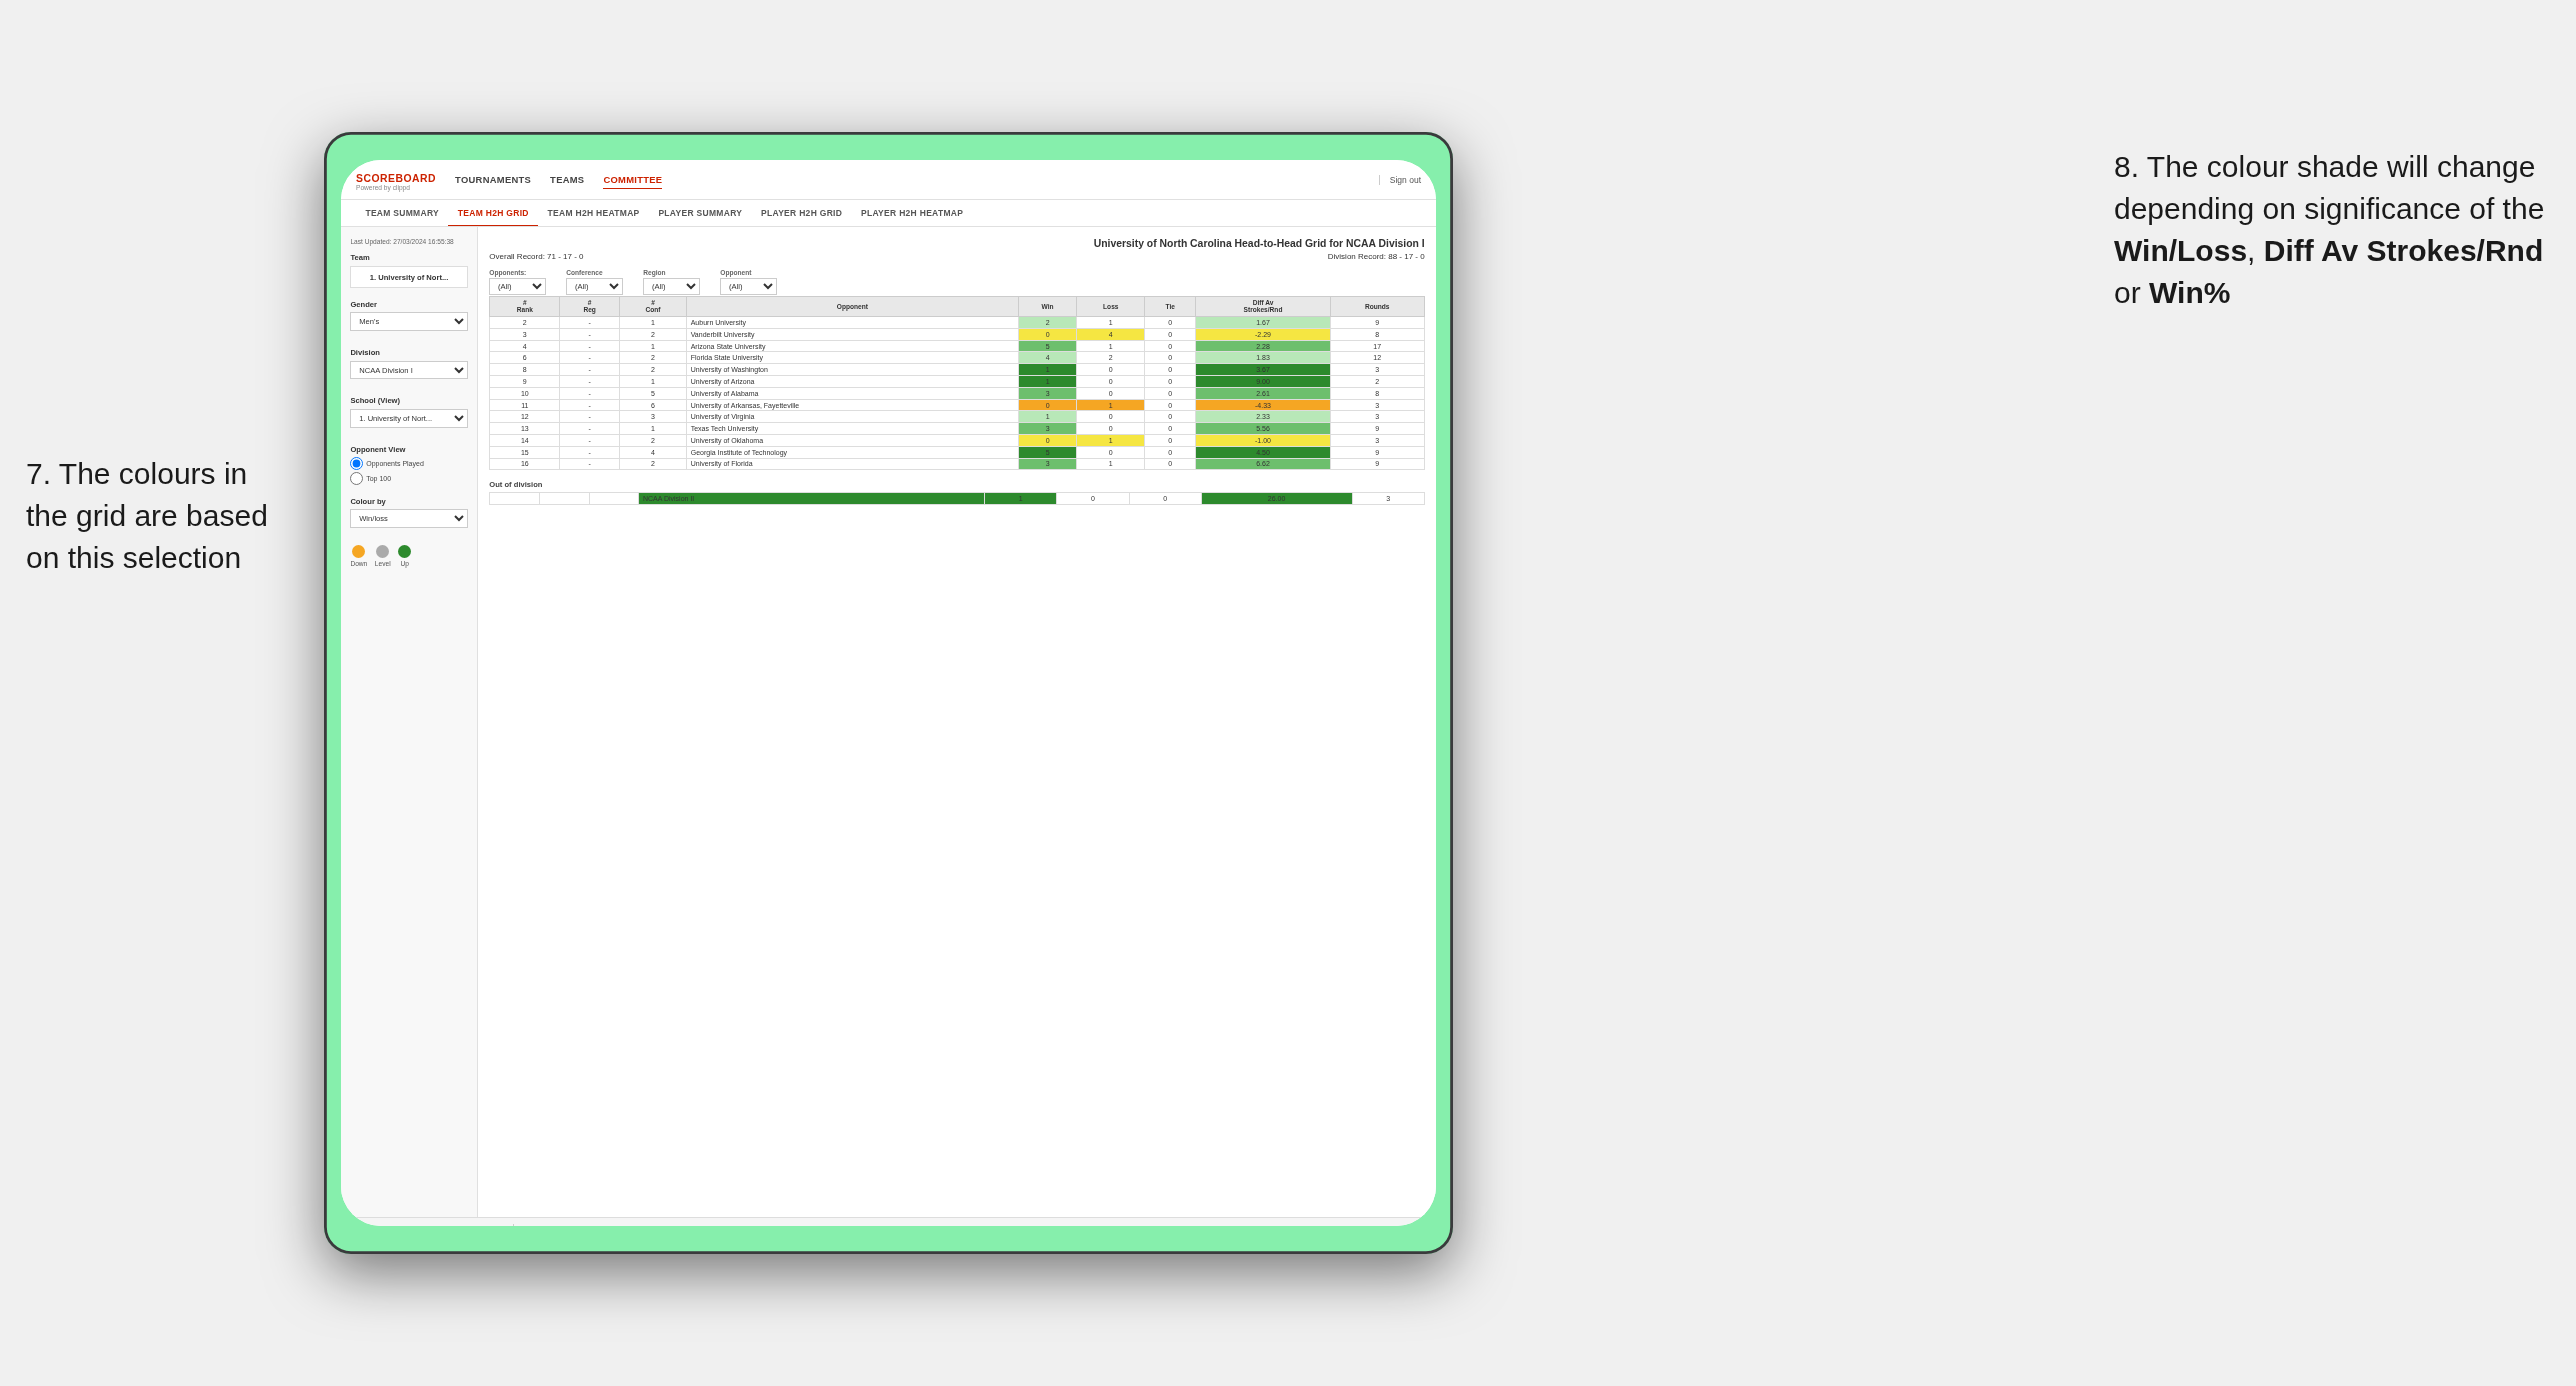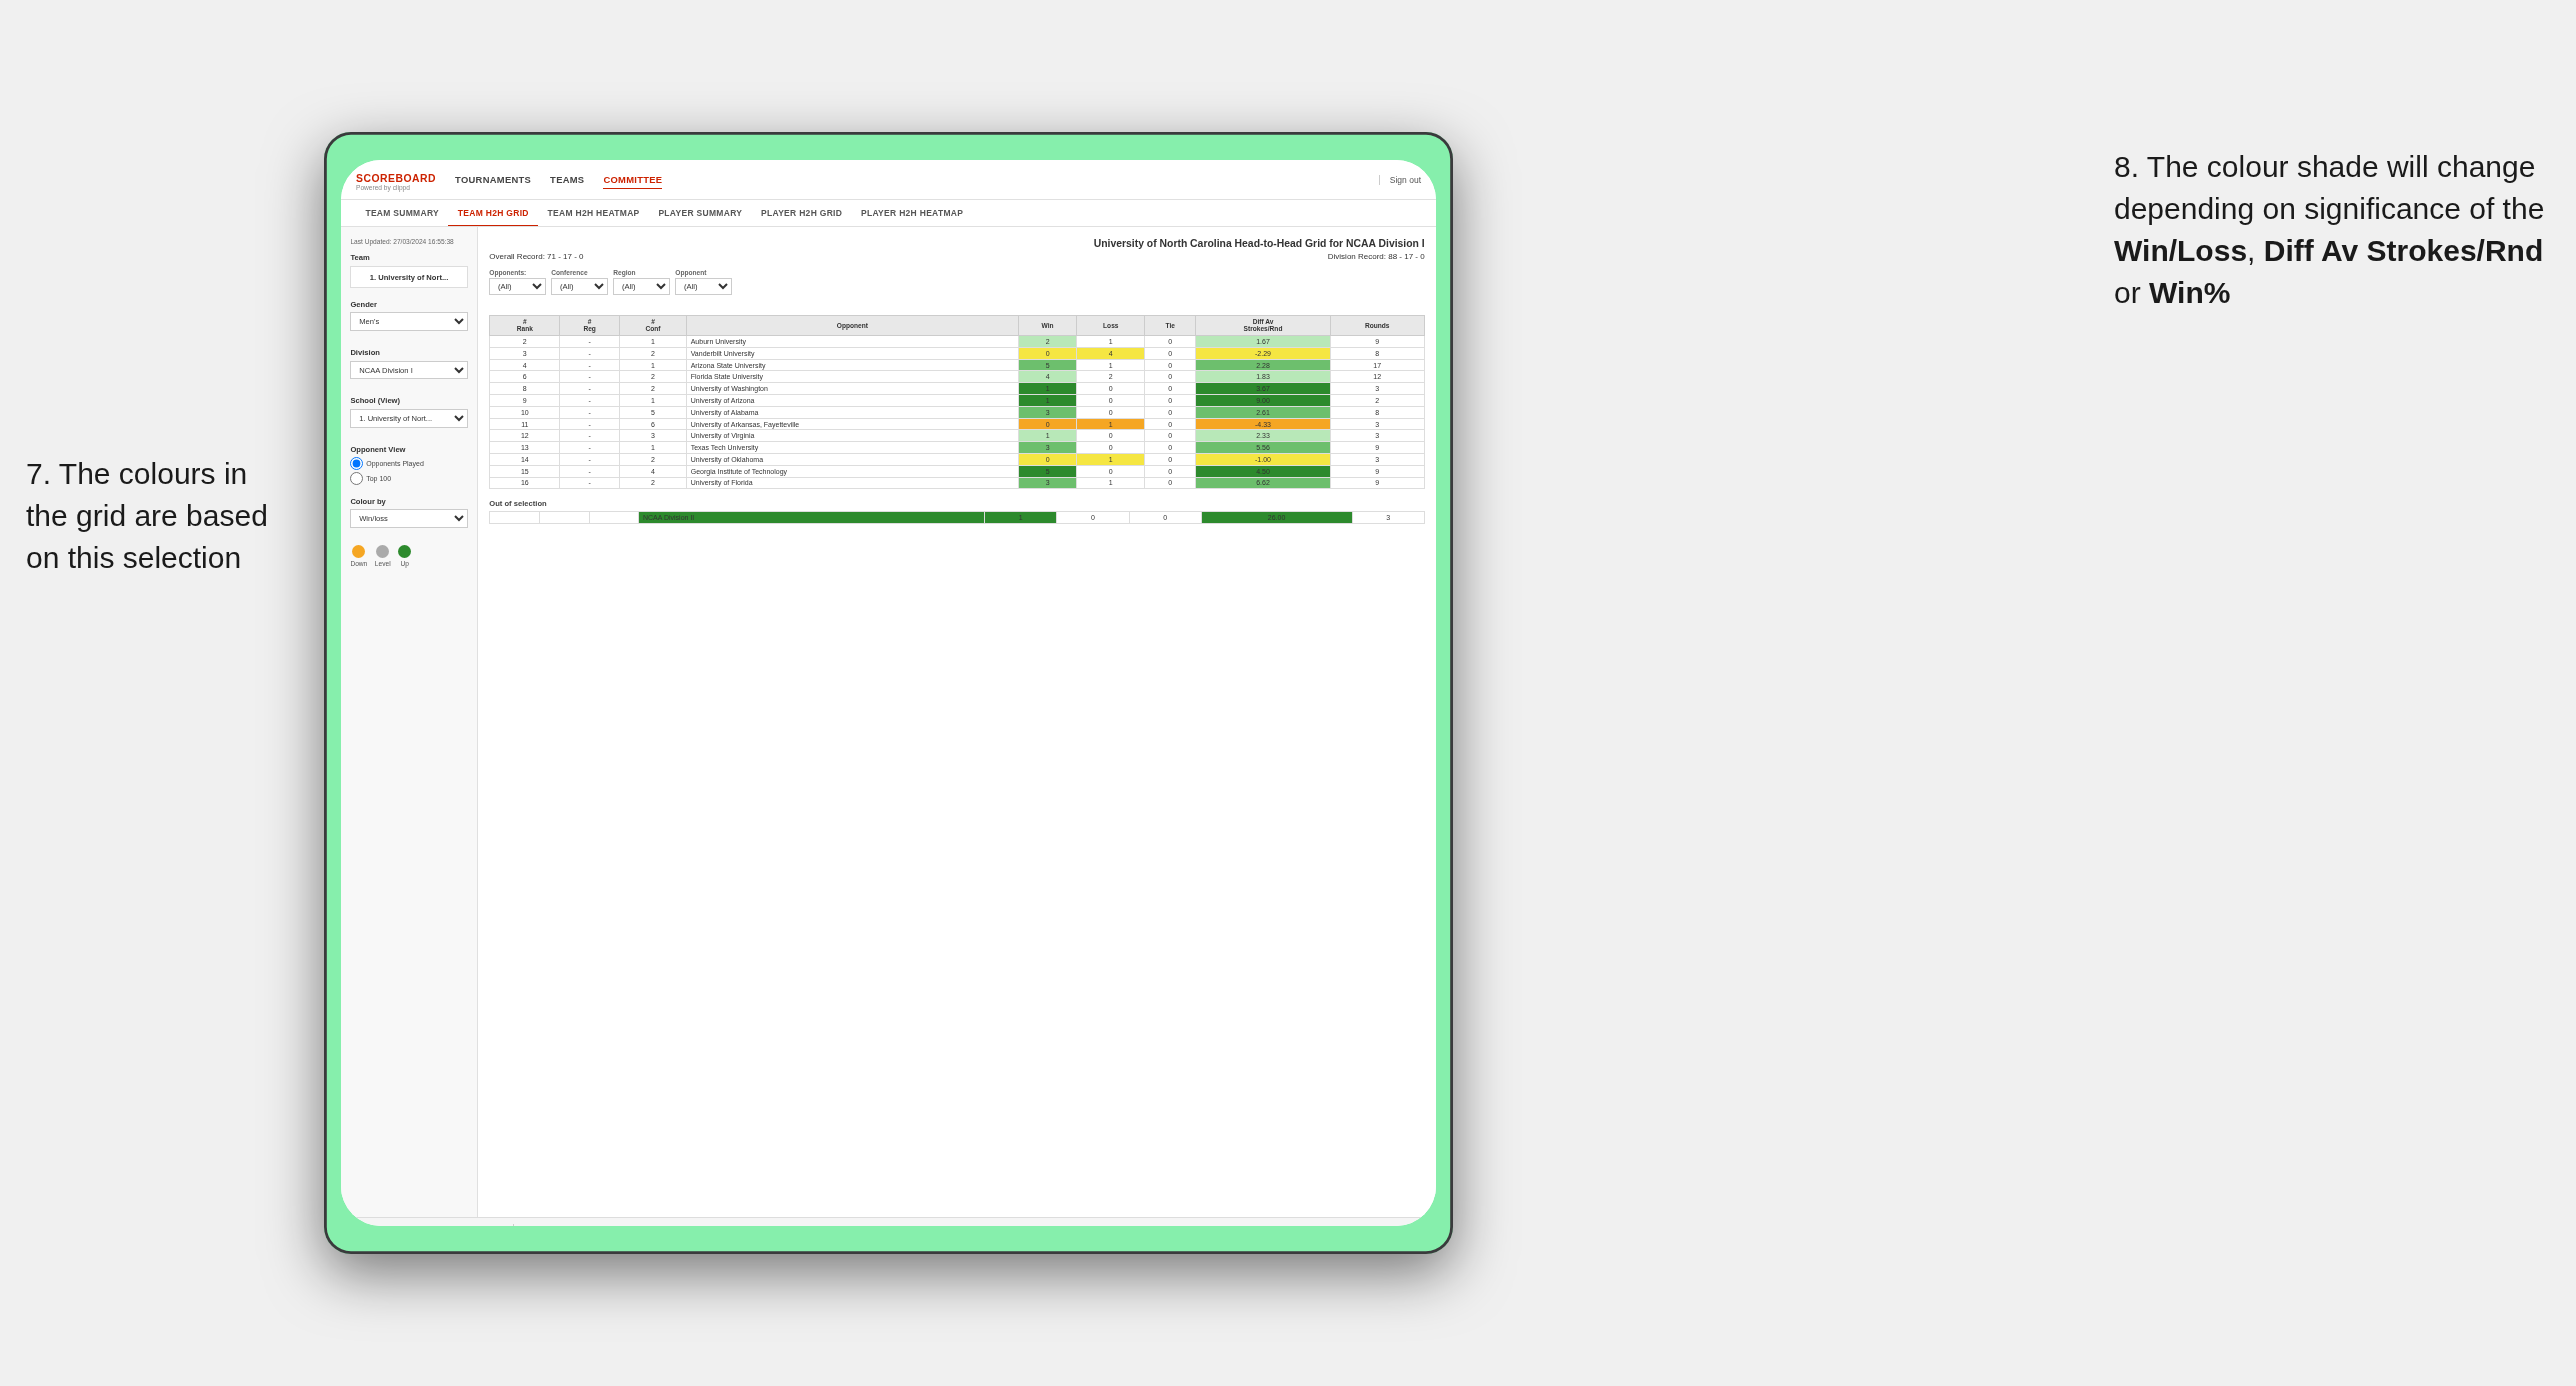--- a/index.html
+++ b/index.html
@@ -242,22 +242,22 @@
       font-size: 8px;
       color: #333;
       display: flex;
       justify-content: space-between;
       margin-bottom: 7.6px;
     }
 
     
     .filter-row {
       display: flex;
-      gap: 5px;
-      margin-bottom: 20px;
+      gap: 20px;
+      margin-bottom: 1px;
       align-items: flex-end;
       font-size: 7.6px;
     }
     .filter-group {
       display: flex;
       flex-direction: column;
       gap: 1.9px;
     }
     .filter-label {
       font-size: 6.6px;
@@ -648,21 +648,21 @@
       <td class="green-med">3</td>
       <td class="no-color">1</td>
       <td>0</td>
       <td class="green-med">6.62</td>
       <td>9</td>
     </tr>
             </tbody>
         </table>
 
         <div class="out-of-division">
-          <div class="out-of-division-title">Out of selection</div>
+          <div class="out-of-division-title">Out of division</div>
           <table class="data-table">
             <tbody>
               <tr>
                 <td></td>
                 <td></td>
                 <td></td>
                 <td class="td-left green-dark">NCAA Division II</td>
                 <td class="green-dark">1</td>
                 <td class="no-color">0</td>
                 <td class="no-color">0</td>

